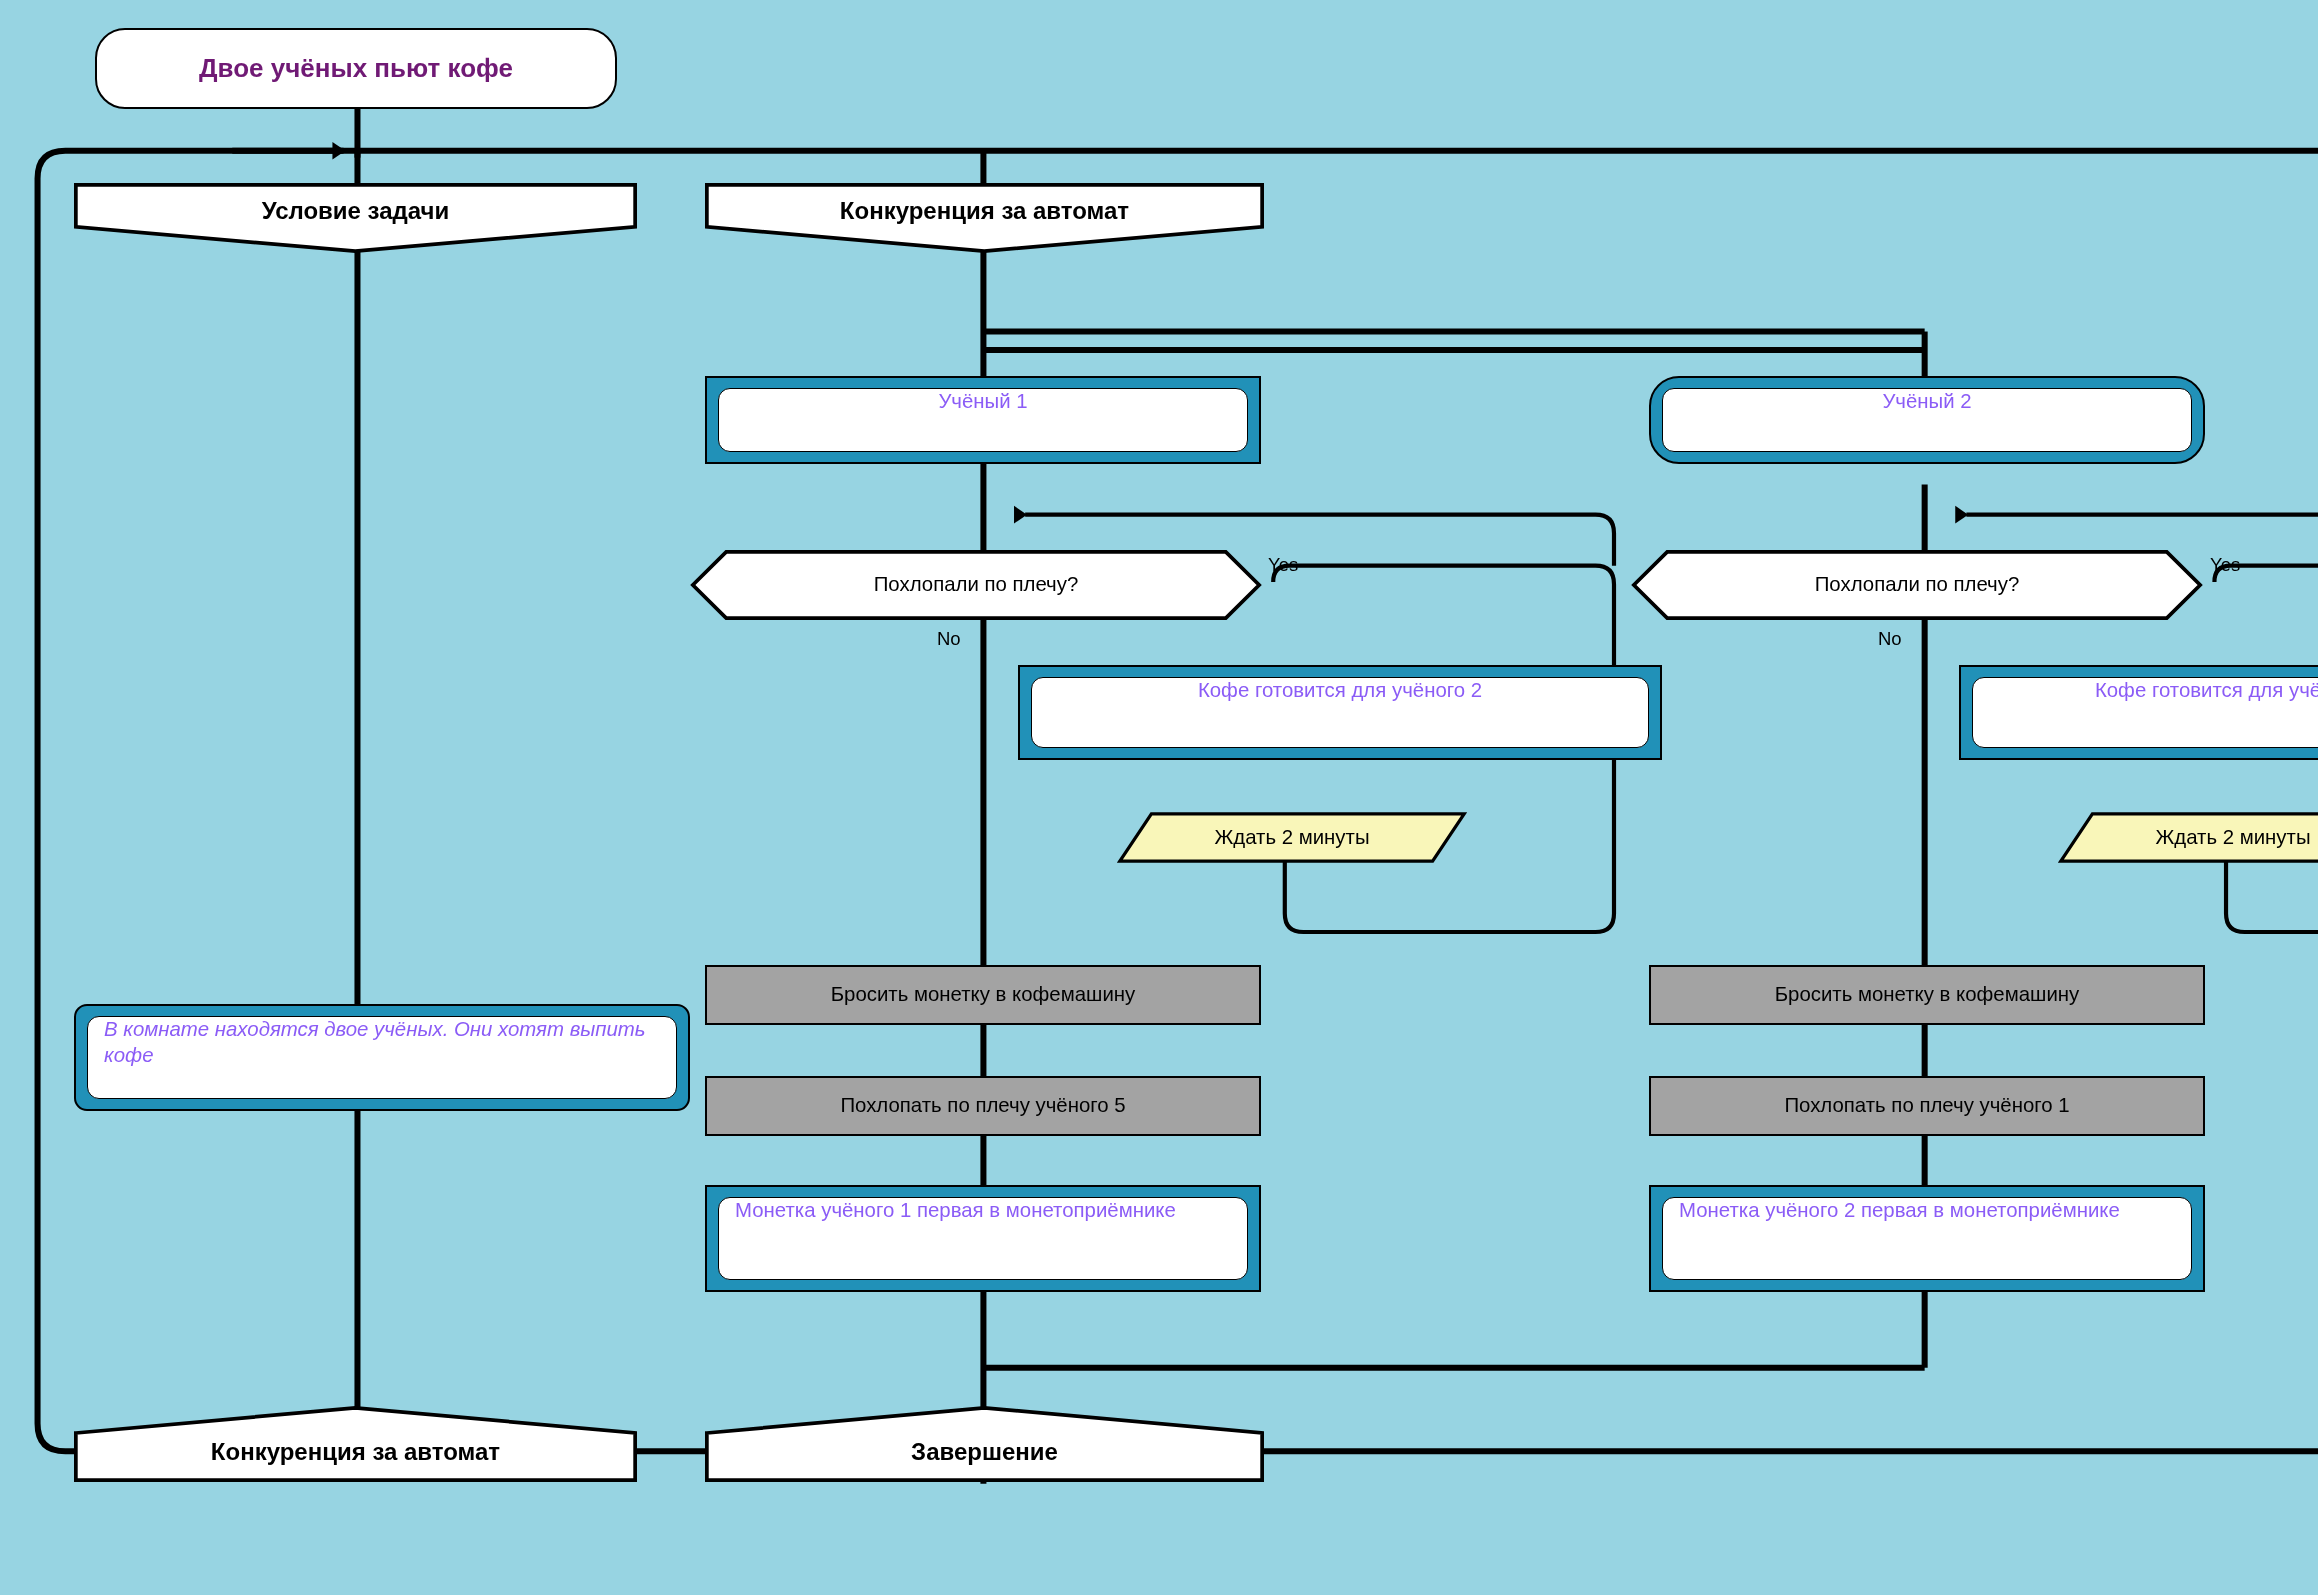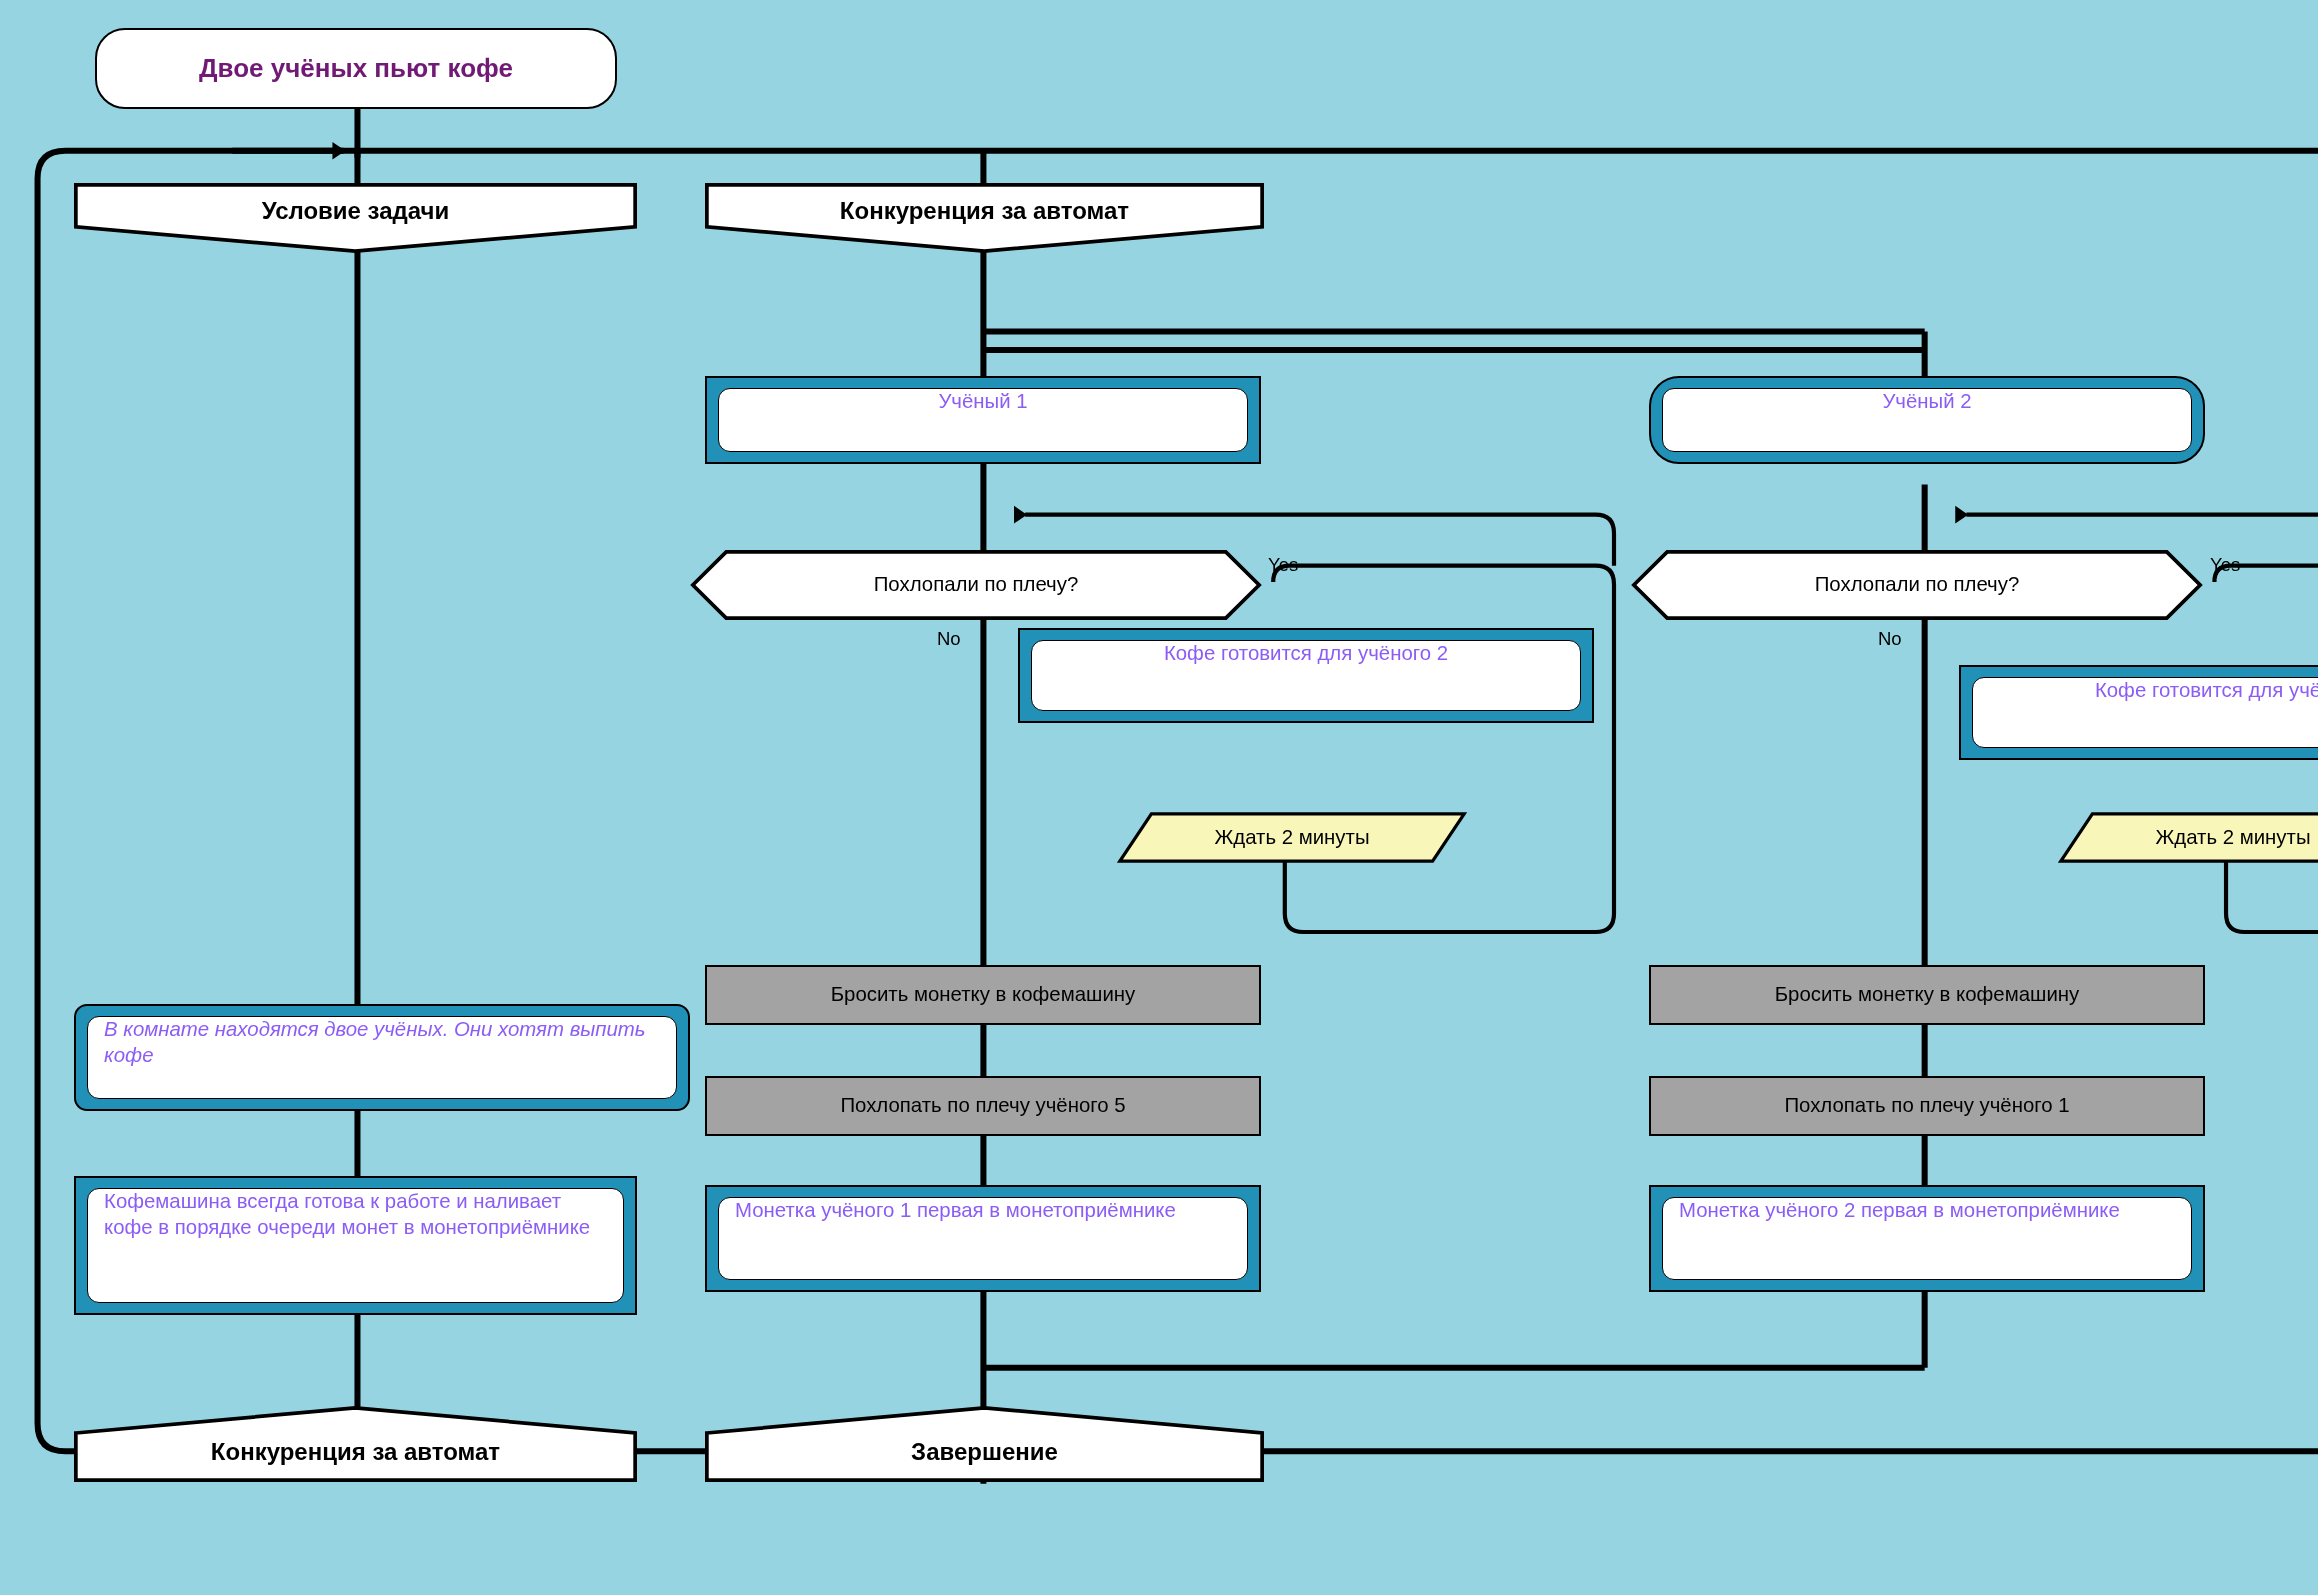--- a/index.html
+++ b/index.html
@@ -131,25 +131,20 @@
     </svg>
     <div class="lbl" style="font-size:24px;font-weight:bold;padding-bottom:14px;">Условие задачи</div>
   </div>
 
   <div class="node group" style="left:74px;top:1004px;width:616px;height:107px;border-radius:13px;">
     <div class="inner italic">
       <span class="txt" style="text-align:left;">В комнате находятся двое учёных. Они хотят выпить кофе</span>
     </div>
   </div>
 
-  <div class="node group" style="left:74px;top:1176px;width:563px;height:139px;">
-    <div class="inner italic" style="font-style:normal;">
-      <span class="txt" style="text-align:left;">Кофемашина всегда готова к работе и наливает кофе в порядке очереди монет в монетоприёмнике</span>
-    </div>
-  </div>
 
   <div class="shapewrap" style="left:74px;top:1405px;width:563px;height:77px;">
     <svg width="563" height="77" viewBox="0 0 1215 165" preserveAspectRatio="none">
       <polygon points="4,60 607,6 1211,60 1211,161 4,161" fill="#fff" stroke="#000" stroke-width="8"></polygon>
     </svg>
     <div class="lbl" style="font-size:24px;font-weight:bold;padding-top:17.6px;">Конкуренция за автомат</div>
   </div>
 
   <div class="shapewrap" style="left:705px;top:183px;width:559px;height:70px;">
     <svg width="559" height="70" viewBox="0 0 1205 150" preserveAspectRatio="none">
@@ -166,21 +161,21 @@
 
   <div class="shapewrap" style="left:691px;top:550px;width:570px;height:70px;">
     <svg width="570" height="70" viewBox="0 0 1230 150" preserveAspectRatio="none">
       <polygon points="76,4 1154,4 1226,75 1154,146 76,146 4,75" fill="#fff" stroke="#000" stroke-width="8"></polygon>
     </svg>
     <div class="lbl" style="font-size:20.4px;">Похлопали по плечу?</div>
   </div>
   <div class="edgelabel" style="left:1268px;top:554px;">Yes</div>
   <div class="edgelabel" style="left:937px;top:628px;">No</div>
 
-  <div class="node group" style="left:1018px;top:628px;width:576px;height:95px;">
+  <div class="node group" style="left:1018px;top:665px;width:644px;height:95px;">
     <div class="inner">
       <span class="txt">Кофе готовится для учёного 2</span>
     </div>
   </div>
 
   <div class="shapewrap" style="left:1118px;top:812px;width:348px;height:51px;">
     <svg width="348" height="51" viewBox="0 0 750 110" preserveAspectRatio="none">
       <polygon points="72,4 746,4 678,106 4,106" fill="#f9f6b9" stroke="#000" stroke-width="7"></polygon>
     </svg>
     <div class="lbl" style="font-size:20.4px;">Ждать 2 минуты</div>

